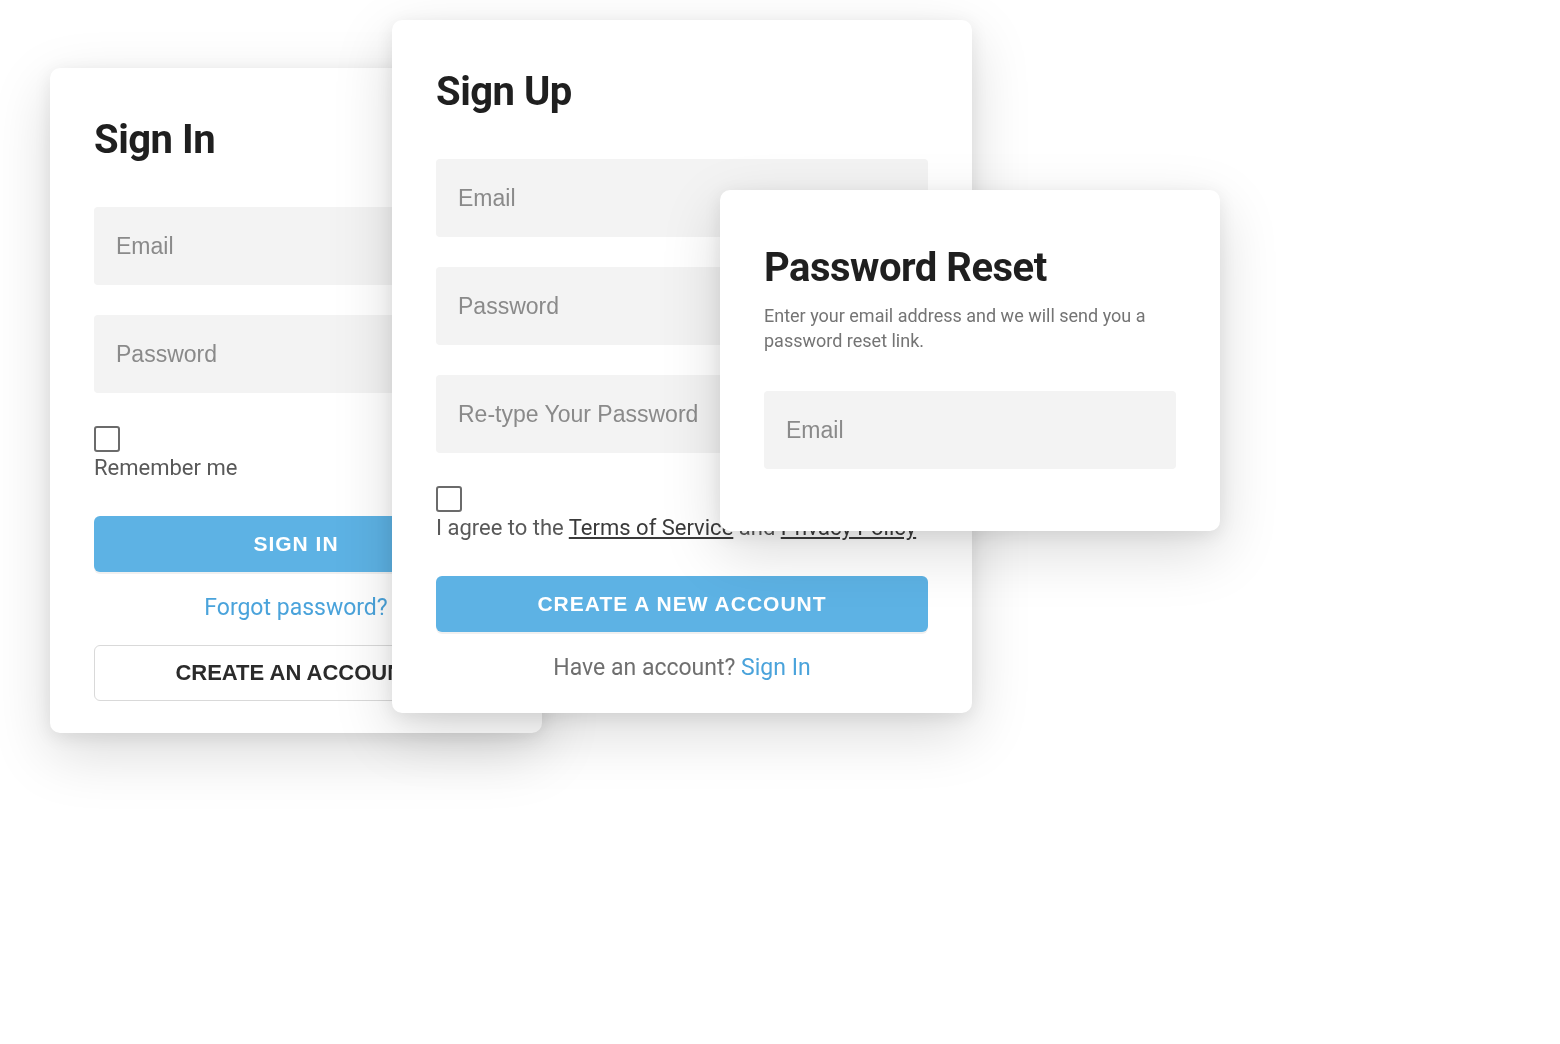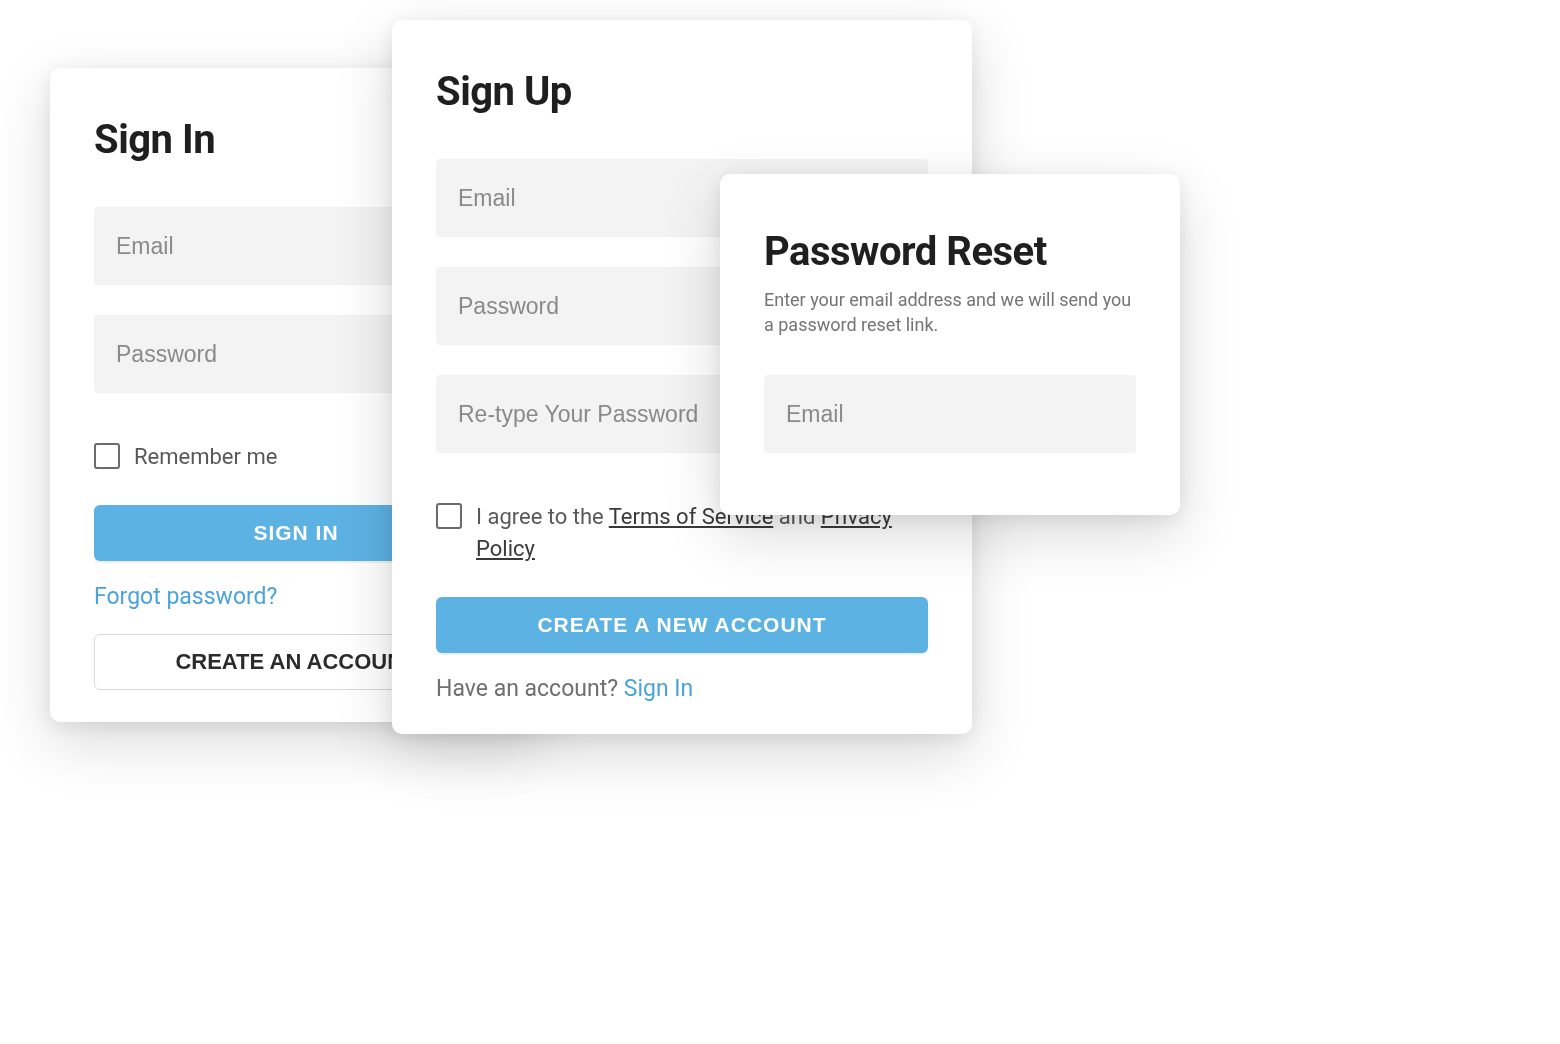--- a/index.html
+++ b/index.html
@@ -39,23 +39,23 @@
     padding: 0 22px;
     font-size: 23px;
     color: #a21caf;
     margin-bottom: 30px;
     outline: none;
   }
   .field::placeholder { color: #8a8a8a; }
   .check-row {
     display: flex;
     align-items: flex-start;
-    gap: 14px;
-    margin-top: 18px;
+    margin-top: 1px;
     margin-bottom: 32px;
+    flex-direction: column;
   }
   .checkbox {
     width: 26px;
     height: 26px;
     border: 2.5px solid #6b6b6b;
     border-radius: 3px;
     flex: 0 0 auto;
     background: #fff;
     cursor: pointer;
     margin-top: 2px;
@@ -86,29 +86,30 @@
   .btn-outline {
     background: #ffffff;
     color: #2b2b2b;
     border: 1px solid #d9d9d9;
     text-transform: none;
     font-weight: 700;
     font-size: 22px;
     letter-spacing: 0;
   }
   .link-row {
+    text-align: center;
     font-size: 23px;
     margin-top: 22px;
     color: #6f6f6f;
   }
   .link { color: #4aa3db; cursor: pointer; }
   
   .signin-card  { left: 50px;  top: 68px;  width: 492px; z-index: 1; }
   .signup-card  { left: 392px; top: 20px;  width: 580px; z-index: 2; }
-  .reset-card   { left: 720px; top: 174px; width: 460px; z-index: 3; padding-top: 54px; }
+  .reset-card   { left: 720px; top: 190px; width: 500px; z-index: 3; padding-top: 54px; }
   .signin-card .btn-primary { margin-bottom: 4px; }
   .signin-card .btn-outline { margin-top: 24px; }
 </style>
 </head>
 <body>
 
 <div class="card signin-card">
   <h1>Sign In</h1>
   <input class="field" type="text" placeholder="Email" style="">
   <input class="field" type="password" placeholder="Password" style="">

